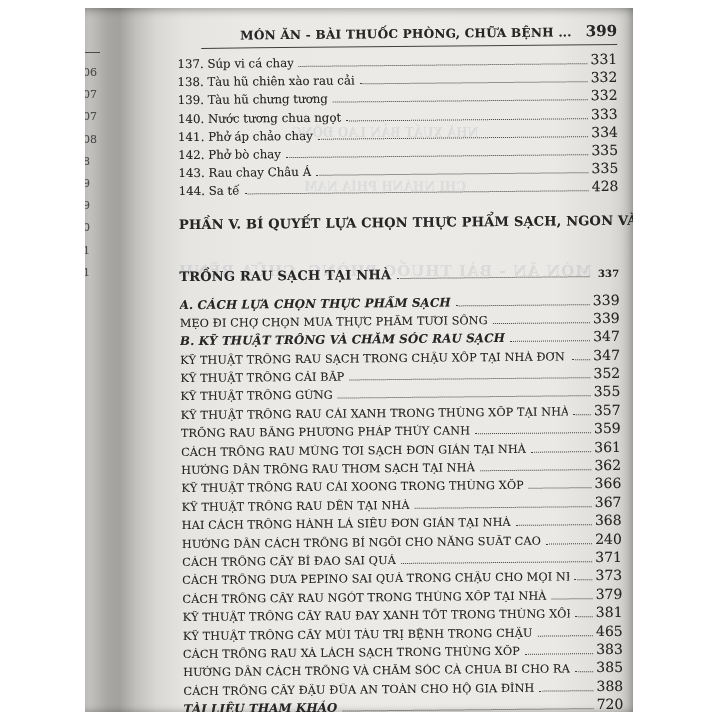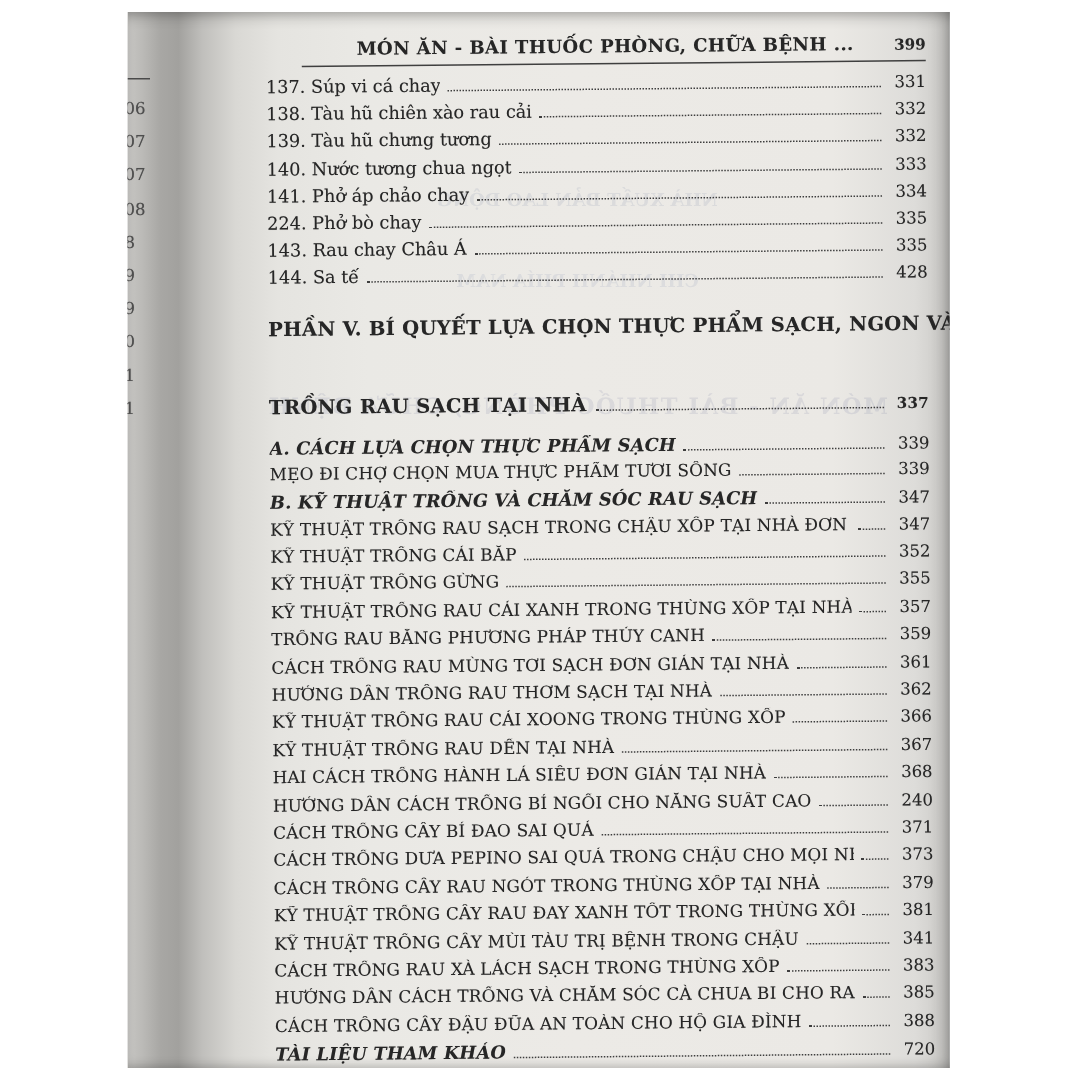--- a/index.html
+++ b/index.html
@@ -38,27 +38,27 @@
   .ghost2 { top:254px; font-size:15px; color:rgba(70,85,140,.11); letter-spacing:1px; }
 
   
   .content { position:absolute; left:92px; top:16px; width:440px;
              transform:rotate(-0.55deg); transform-origin:50% 0;
              color:#262626; text-shadow:0 0 .45px rgba(0,0,0,.30); }
 
   .header-row { display:flex; justify-content:flex-end; align-items:baseline;
                 margin-left:24px; border-bottom:1.3px solid #3f3f3f; padding-bottom:4px; }
   .header-title { font-size:12px; font-weight:bold; letter-spacing:.3px; margin-right:14px; }
-  .header-page  { font-size:10px; font-weight:bold;margin-left:13px; }
+  .header-page  { font-size:15px; font-weight:bold; }
 
   .toc-row { display:flex; align-items:baseline; }
   .toc-row .t { white-space:nowrap; overflow:hidden; }
   .toc-row .leader { flex:1; min-width:18px; border-bottom:1.1px dotted #3e3e3e;
                      margin:0 3px 3px 5px; }
-  .toc-row .p { min-width:27px; text-align:right; font-size:11px; }
+  .toc-row .p { min-width:27px; text-align:center; font-size:14px; }
 
   .num-entries { margin-top:6px; }
   .num-entries .toc-row { height:18.2px; }
   .num-entries .t { font-size:11.8px; }
 
   .part { margin-top:13px; font-weight:bold; font-size:13px; letter-spacing:.2px; }
   .part-line1 { line-height:21px; white-space:nowrap; }
   .part-row2 { display:flex; align-items:baseline; line-height:21px; }
   .part-row2 .leader { flex:1; border-bottom:1.1px dotted #3e3e3e; margin:0 3px 4px 6px; }
   .part-row2 .p { min-width:27px; text-align:right; font-size:10px;margin-top:32px; }
@@ -118,21 +118,21 @@
     <span class="t">140. Nước tương chua ngọt</span>
     <span class="leader"></span>
     <span class="p">333</span>
   </div>
         <div class="toc-row">
     <span class="t">141. Phở áp chảo chay</span>
     <span class="leader"></span>
     <span class="p">334</span>
   </div>
         <div class="toc-row">
-    <span class="t">224. Phở bò chay</span>
+    <span class="t">142. Phở bò chay</span>
     <span class="leader"></span>
     <span class="p">335</span>
   </div>
         <div class="toc-row">
     <span class="t">143. Rau chay Châu Á</span>
     <span class="leader"></span>
     <span class="p">335</span>
   </div>
         <div class="toc-row">
     <span class="t">144. Sa tế</span>
@@ -237,21 +237,21 @@
     <span class="p">379</span>
   </div>
         <div class="toc-row caps">
     <span class="t">KỸ THUẬT TRỒNG CÂY RAU ĐAY XANH TỐT TRONG THÙNG XỐP</span>
     <span class="leader"></span>
     <span class="p">381</span>
   </div>
         <div class="toc-row caps">
     <span class="t">KỸ THUẬT TRỒNG CÂY MÙI TÀU TRỊ BỆNH TRONG CHẬU</span>
     <span class="leader"></span>
-    <span class="p">341</span>
+    <span class="p">465</span>
   </div>
         <div class="toc-row caps">
     <span class="t">CÁCH TRỒNG RAU XÀ LÁCH SẠCH TRONG THÙNG XỐP</span>
     <span class="leader"></span>
     <span class="p">383</span>
   </div>
         <div class="toc-row caps">
     <span class="t">HƯỚNG DẪN CÁCH TRỒNG VÀ CHĂM SÓC CÀ CHUA BI CHO RA QUẢ QUANH NĂM</span>
     <span class="leader"></span>
     <span class="p">385</span>

